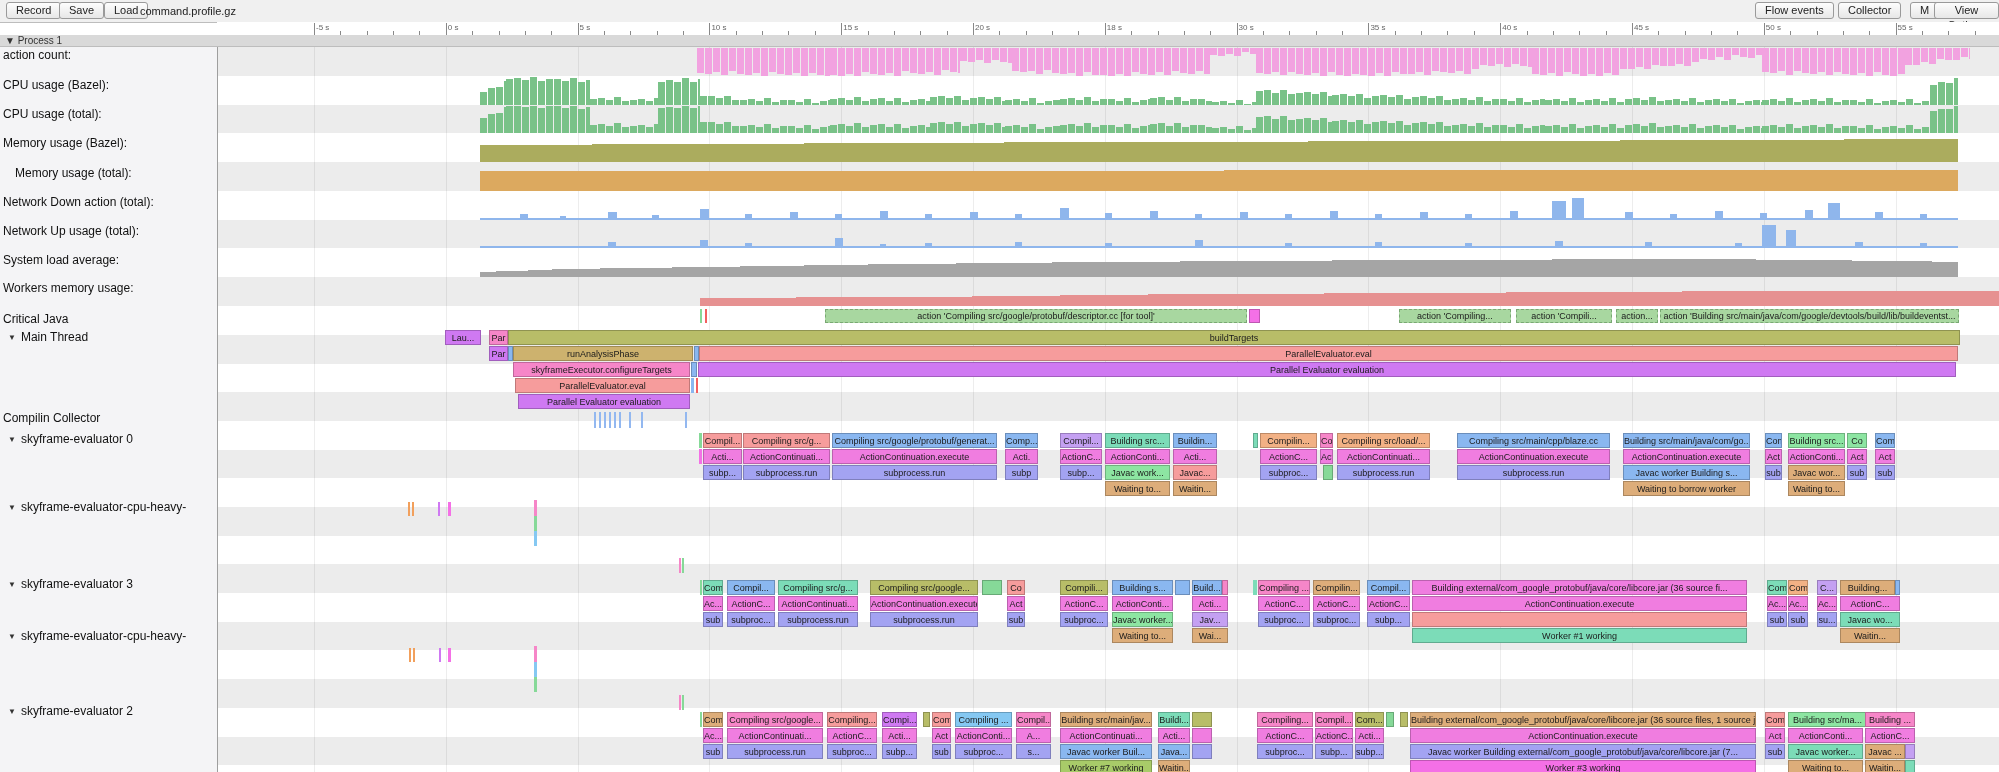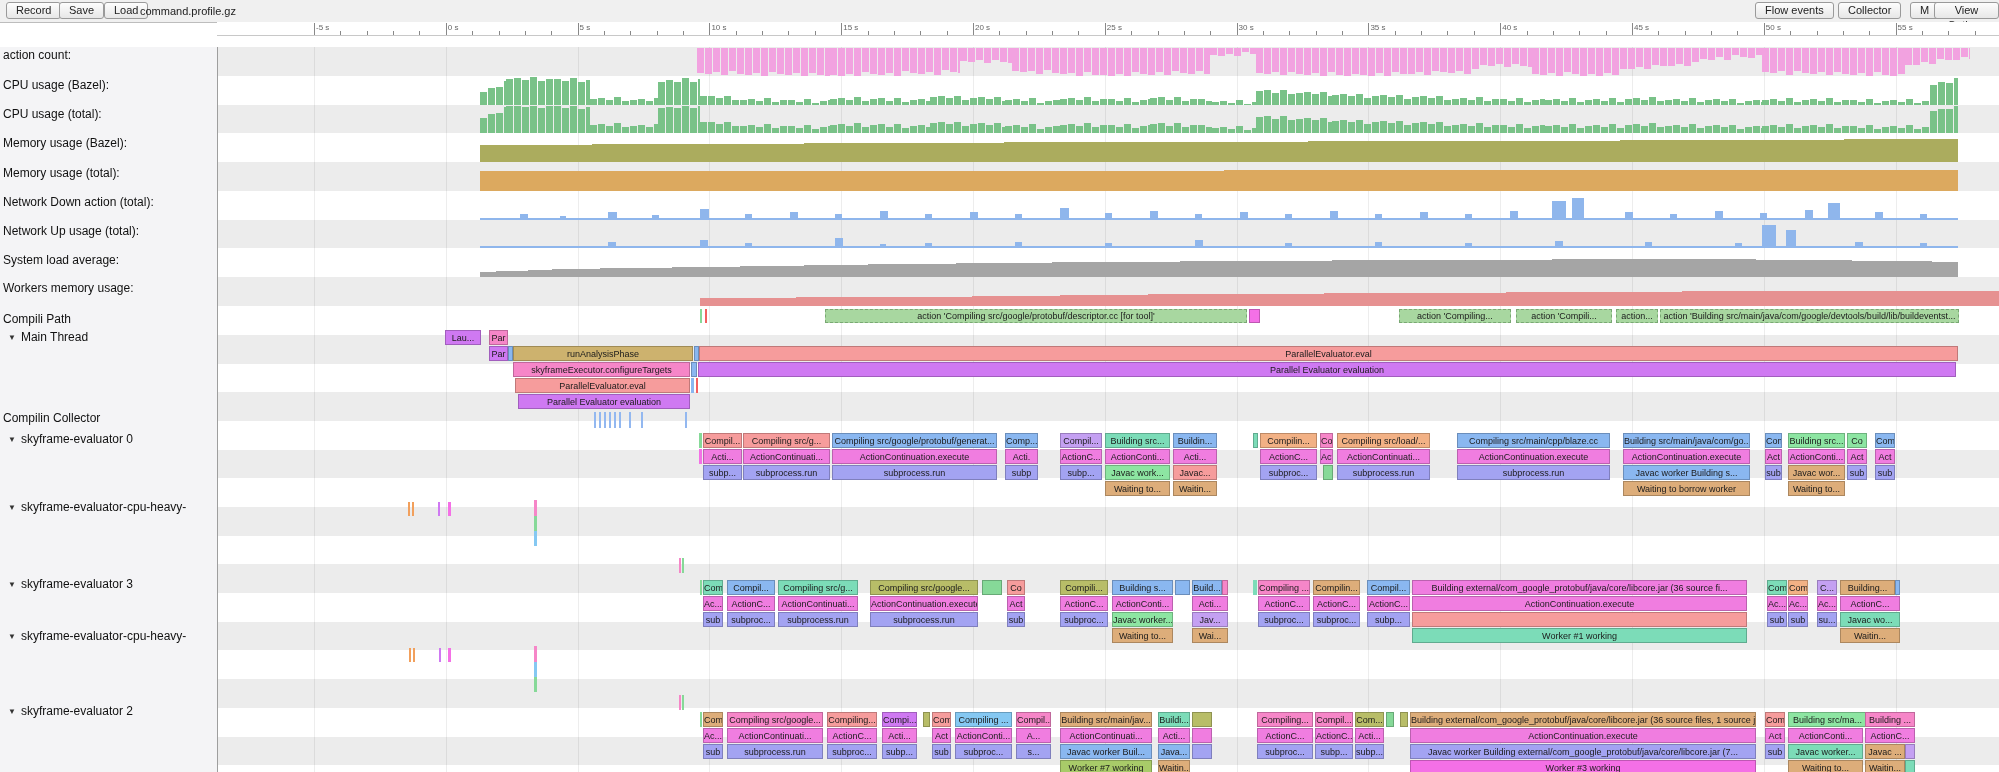--- a/index.html
+++ b/index.html
@@ -85,21 +85,21 @@
       <div class="rtick" style="left: 676.92px; height: 4px;"></div>
       <div class="rtick" style="left: 703.28px; height: 4px;"></div>
       <div class="rtick" style="left: 729.64px; height: 4px;"></div>
       <div class="rtick" style="left: 756px; height: 12px;"></div>
       <div class="rlabel" style="left: 758px;">20 s</div>
       <div class="rtick" style="left: 782.36px; height: 4px;"></div>
       <div class="rtick" style="left: 808.72px; height: 4px;"></div>
       <div class="rtick" style="left: 835.08px; height: 4px;"></div>
       <div class="rtick" style="left: 861.44px; height: 4px;"></div>
       <div class="rtick" style="left: 887.8px; height: 12px;"></div>
-      <div class="rlabel" style="left: 889.8px;">25 s</div>
+      <div class="rlabel" style="left: 889.8px;">18 s</div>
       <div class="rtick" style="left: 914.16px; height: 4px;"></div>
       <div class="rtick" style="left: 940.52px; height: 4px;"></div>
       <div class="rtick" style="left: 966.88px; height: 4px;"></div>
       <div class="rtick" style="left: 993.24px; height: 4px;"></div>
       <div class="rtick" style="left: 1019.6px; height: 12px;"></div>
       <div class="rlabel" style="left: 1021.6px;">30 s</div>
       <div class="rtick" style="left: 1045.96px; height: 4px;"></div>
       <div class="rtick" style="left: 1072.32px; height: 4px;"></div>
       <div class="rtick" style="left: 1098.68px; height: 4px;"></div>
       <div class="rtick" style="left: 1125.04px; height: 4px;"></div>
@@ -126,31 +126,32 @@
       <div class="rtick" style="left: 1573.16px; height: 4px;"></div>
       <div class="rtick" style="left: 1599.52px; height: 4px;"></div>
       <div class="rtick" style="left: 1625.88px; height: 4px;"></div>
       <div class="rtick" style="left: 1652.24px; height: 4px;"></div>
       <div class="rtick" style="left: 1678.6px; height: 12px;"></div>
       <div class="rlabel" style="left: 1680.6px;">55 s</div>
       <div class="rtick" style="left: 1704.96px; height: 4px;"></div>
       <div class="rtick" style="left: 1731.32px; height: 4px;"></div>
       <div class="rtick" style="left: 1757.68px; height: 4px;"></div>
     </div>
+<div id="pheader">▼ Process 1</div>
 <div id="sidebar">
       <div class="sitem noarr" style="top: 1px;"><span>action count:</span></div>
       <div class="sitem noarr" style="top: 31px;"><span>CPU usage (Bazel):</span></div>
       <div class="sitem noarr" style="top: 60px;"><span>CPU usage (total):</span></div>
       <div class="sitem noarr" style="top: 89px;"><span>Memory usage (Bazel):</span></div>
-      <div class="sitem noarr" style="top: 119px;"><span>Memory usage (total):</span></div>
+      <div class="sitem noarr" style="top: 119px; margin-left: 12px;"><span>Memory usage (total):</span></div>
       <div class="sitem noarr" style="top: 148px;"><span>Network Down action (total):</span></div>
       <div class="sitem noarr" style="top: 177px;"><span>Network Up usage (total):</span></div>
       <div class="sitem noarr" style="top: 206px;"><span>System load average:</span></div>
       <div class="sitem noarr" style="top: 234px;"><span>Workers memory usage:</span></div>
-      <div class="sitem noarr" style="top: 265px;"><span>Compili Path</span></div>
+      <div class="sitem noarr" style="top: 265px;"><span>Critical Java</span></div>
       <div class="sitem" style="top: 283px;"><span class="arr">▼</span><span>Main Thread</span></div>
       <div class="sitem noarr" style="top: 364px;"><span>Compilin Collector</span></div>
       <div class="sitem" style="top: 385px;"><span class="arr">▼</span><span>skyframe-evaluator 0</span></div>
       <div class="sitem" style="top: 453px;"><span class="arr">▼</span><span>skyframe-evaluator-cpu-heavy-</span></div>
       <div class="sitem" style="top: 530px;"><span class="arr">▼</span><span>skyframe-evaluator 3</span></div>
       <div class="sitem" style="top: 582px;"><span class="arr">▼</span><span>skyframe-evaluator-cpu-heavy-</span></div>
       <div class="sitem" style="top: 657px;"><span class="arr">▼</span><span>skyframe-evaluator 2</span></div>
     </div>
 <div id="timeline">
       <div class="band g" style="top: 0px; height: 29px;"></div>
@@ -1887,20 +1888,21 @@
       <div class="ebar noborder" style="left: 483px; top: 262px; width: 2px; height: 14px; background: rgb(134, 217, 152); line-height: 13px;"></div>
       <div class="ebar noborder" style="left: 488px; top: 262px; width: 2px; height: 14px; background: rgb(242, 96, 96); line-height: 13px;"></div>
       <div class="ebar crit" style="left: 608px; top: 262px; width: 422px; height: 14px; background: rgb(168, 215, 160); line-height: 13px;">action 'Compiling src/google/protobuf/descriptor.cc [for tool]'</div>
       <div class="ebar" style="left: 1032px; top: 262px; width: 11px; height: 14px; background: rgb(244, 112, 230); line-height: 13px;"></div>
       <div class="ebar crit" style="left: 1182px; top: 262px; width: 112px; height: 14px; background: rgb(168, 215, 160); line-height: 13px;">action 'Compiling...</div>
       <div class="ebar crit" style="left: 1299px; top: 262px; width: 96px; height: 14px; background: rgb(168, 215, 160); line-height: 13px;">action 'Compili...</div>
       <div class="ebar crit" style="left: 1399px; top: 262px; width: 42px; height: 14px; background: rgb(168, 215, 160); line-height: 13px;">action...</div>
       <div class="ebar crit" style="left: 1443px; top: 262px; width: 299px; height: 14px; background: rgb(168, 215, 160); line-height: 13px;">action 'Building src/main/java/com/google/devtools/build/lib/buildeventst...</div>
       <div class="ebar" style="left: 228px; top: 283px; width: 36px; height: 15px; background: rgb(207, 121, 242); line-height: 14px;">Lau...</div>
       <div class="ebar" style="left: 272px; top: 283px; width: 19px; height: 15px; background: rgb(246, 134, 200); line-height: 14px;">Par</div>
+      <div class="ebar" style="left: 291px; top: 283px; width: 1452px; height: 15px; background: rgb(184, 189, 104); line-height: 14px;">buildTargets</div>
       <div class="ebar" style="left: 272px; top: 299px; width: 19px; height: 15px; background: rgb(207, 121, 242); line-height: 14px;">Par</div>
       <div class="ebar" style="left: 291px; top: 299px; width: 5px; height: 15px; background: rgb(138, 183, 240); line-height: 14px;"></div>
       <div class="ebar" style="left: 296px; top: 299px; width: 180px; height: 15px; background: rgb(205, 178, 110); line-height: 14px;">runAnalysisPhase</div>
       <div class="ebar" style="left: 477px; top: 299px; width: 5px; height: 15px; background: rgb(138, 183, 240); line-height: 14px;"></div>
       <div class="ebar" style="left: 482px; top: 299px; width: 1259px; height: 15px; background: rgb(246, 156, 156); line-height: 14px;">ParallelEvaluator.eval</div>
       <div class="ebar" style="left: 296px; top: 315px; width: 177px; height: 15px; background: rgb(246, 134, 200); line-height: 14px;">skyframeExecutor.configureTargets</div>
       <div class="ebar" style="left: 474px; top: 315px; width: 6px; height: 15px; background: rgb(138, 183, 240); line-height: 14px;"></div>
       <div class="ebar" style="left: 481px; top: 315px; width: 1258px; height: 15px; background: rgb(207, 121, 242); line-height: 14px;">Parallel Evaluator evaluation</div>
       <div class="ebar" style="left: 298px; top: 331px; width: 175px; height: 15px; background: rgb(246, 156, 156); line-height: 14px;">ParallelEvaluator.eval</div>
       <div class="ebar noborder" style="left: 474px; top: 331px; width: 3px; height: 15px; background: rgb(138, 183, 240); line-height: 14px;"></div>

